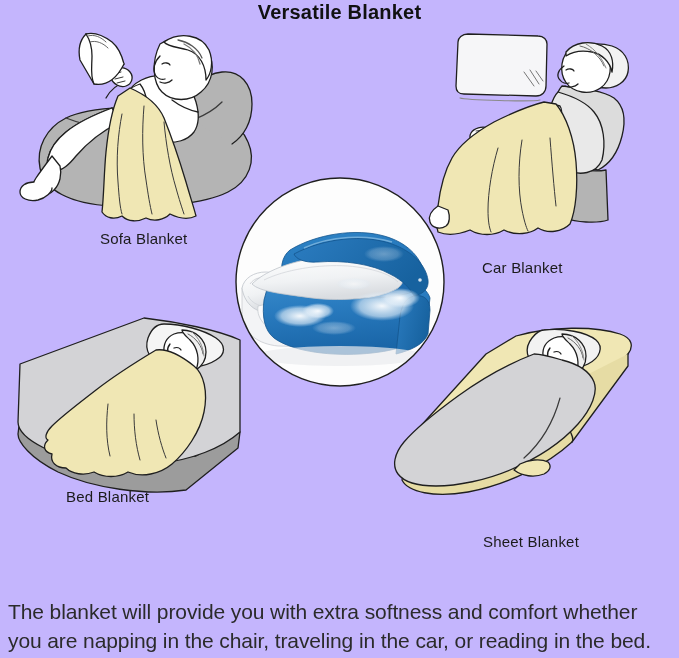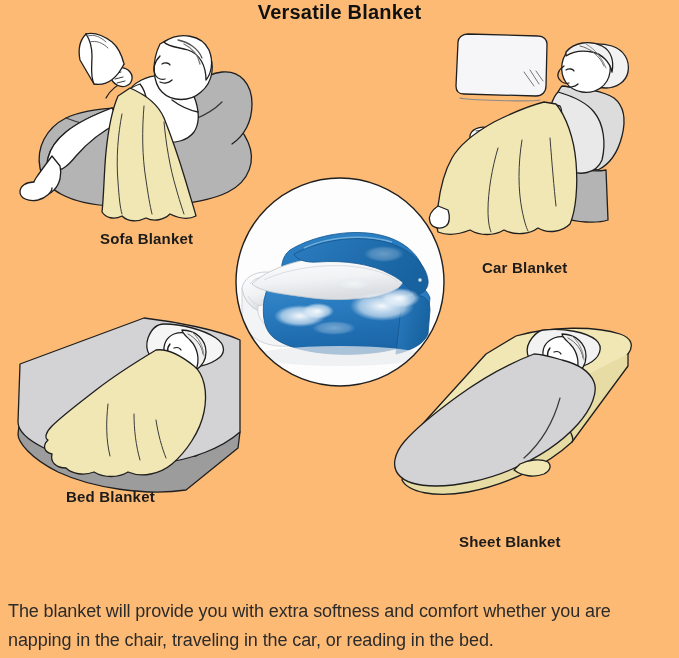--- a/index.html
+++ b/index.html
@@ -9,48 +9,48 @@
     background: #ffffff;
   }
   body {
     font-family: "Liberation Sans", sans-serif;
     color: #1a1a1a;
   }
   #page {
     position: relative;
     width: 679px;
     height: 658px;
-    background: #fdba74;
+    background: #c4b5fd;
     overflow: hidden;
   }
   .page-title {
     position: absolute;
     left: 0;
     top: 0px;
     width: 679px;
     text-align: center;
     font-size: 20px;
     font-weight: bold;
     letter-spacing: 0.2px;
     color: #111111;
     line-height: 24px;
   }
   .panel-label {
     position: absolute;
     font-size: 15px;
-    font-weight: bold;
+    font-weight: normal;
     color: #1b1b1b;
     white-space: nowrap;
     letter-spacing: 0.2px;
     text-align: right;
   }
   #label-sofa  { left: 100px; top: 230px; }
   #label-car   { left: 482px; top: 259px; }
   #label-bed   { left: 66px;  top: 488px; }
-  #label-sheet { left: 459px; top: 533px; }
+  #label-sheet { left: 483px; top: 533px; }
 
   .scene {
     position: absolute;
   }
   #scene-sofa  { left: 8px;   top: 22px;  width: 280px; height: 210px; }
   #scene-car   { left: 416px; top: 24px;  width: 262px; height: 240px; }
   #scene-bed   { left: -4px;  top: 306px; width: 260px; height: 210px; }
   #scene-sheet { left: 382px; top: 292px; width: 290px; height: 240px; }
 
   #scene-center {
@@ -59,21 +59,21 @@
     top: 176px;
     width: 212px;
     height: 212px;
   }
 
   .caption {
     position: absolute;
     left: 8px;
     top: 597px;
     width: 664px;
-    font-size: 18px;
+    font-size: 21px;
     line-height: 29px;
     color: #2b2b2b;
     text-align: left;
     letter-spacing: -0.1px;
   }
 </style>
 </head>
 <body>
 
 <div id="page">

